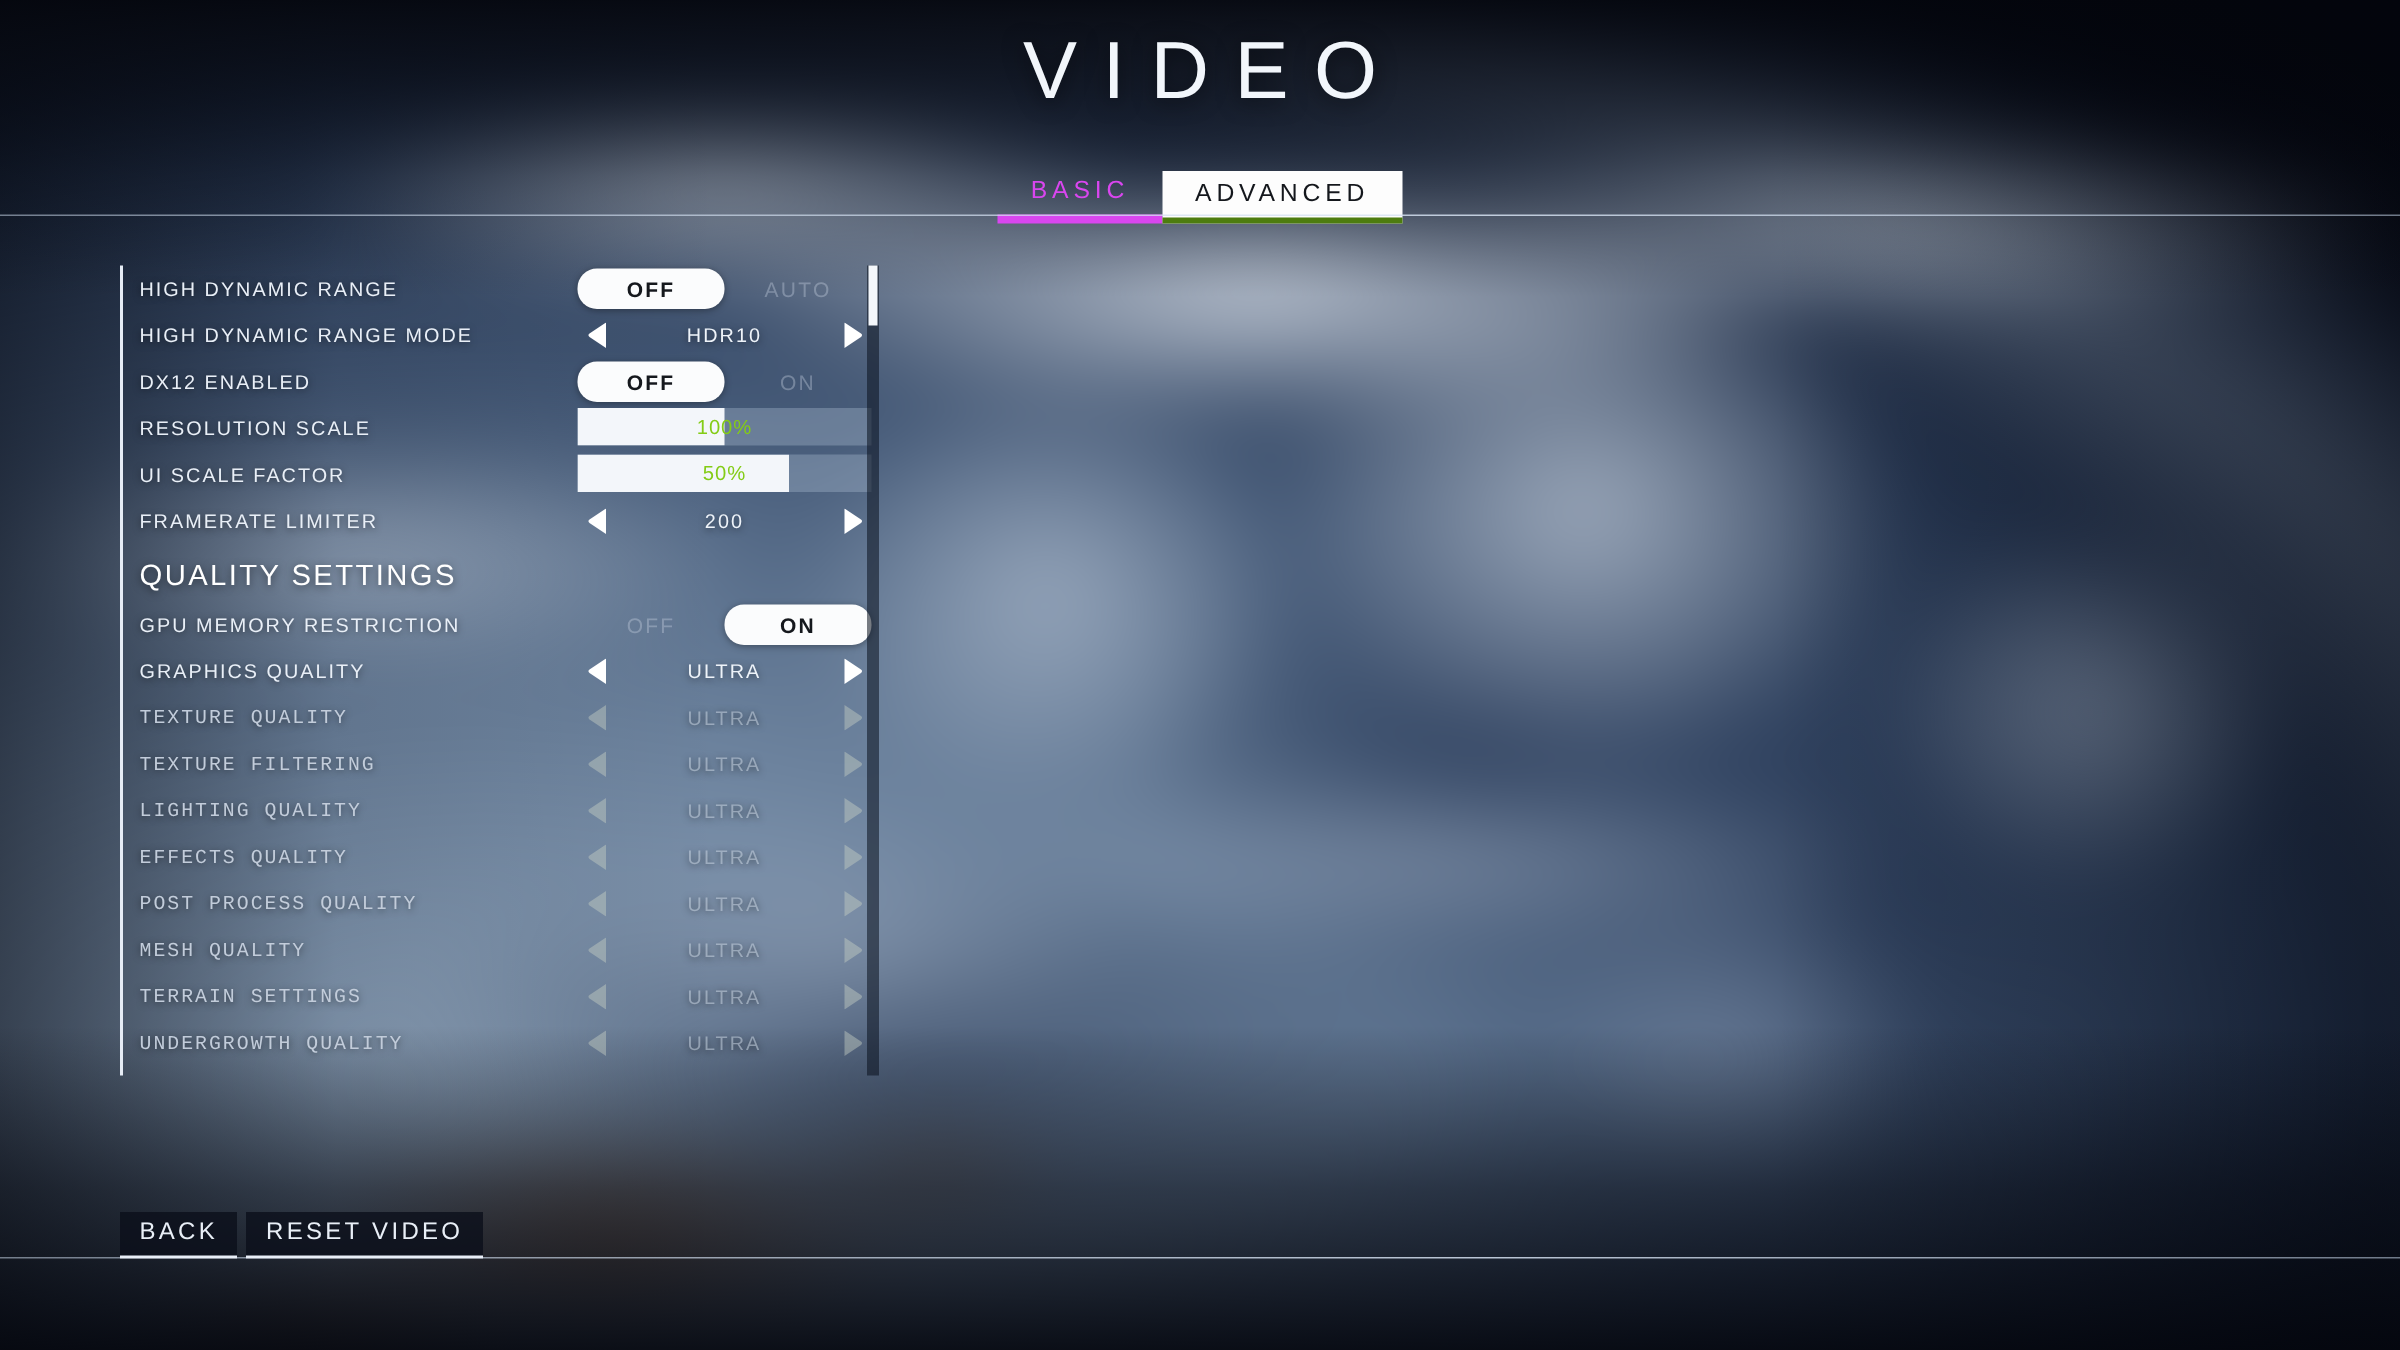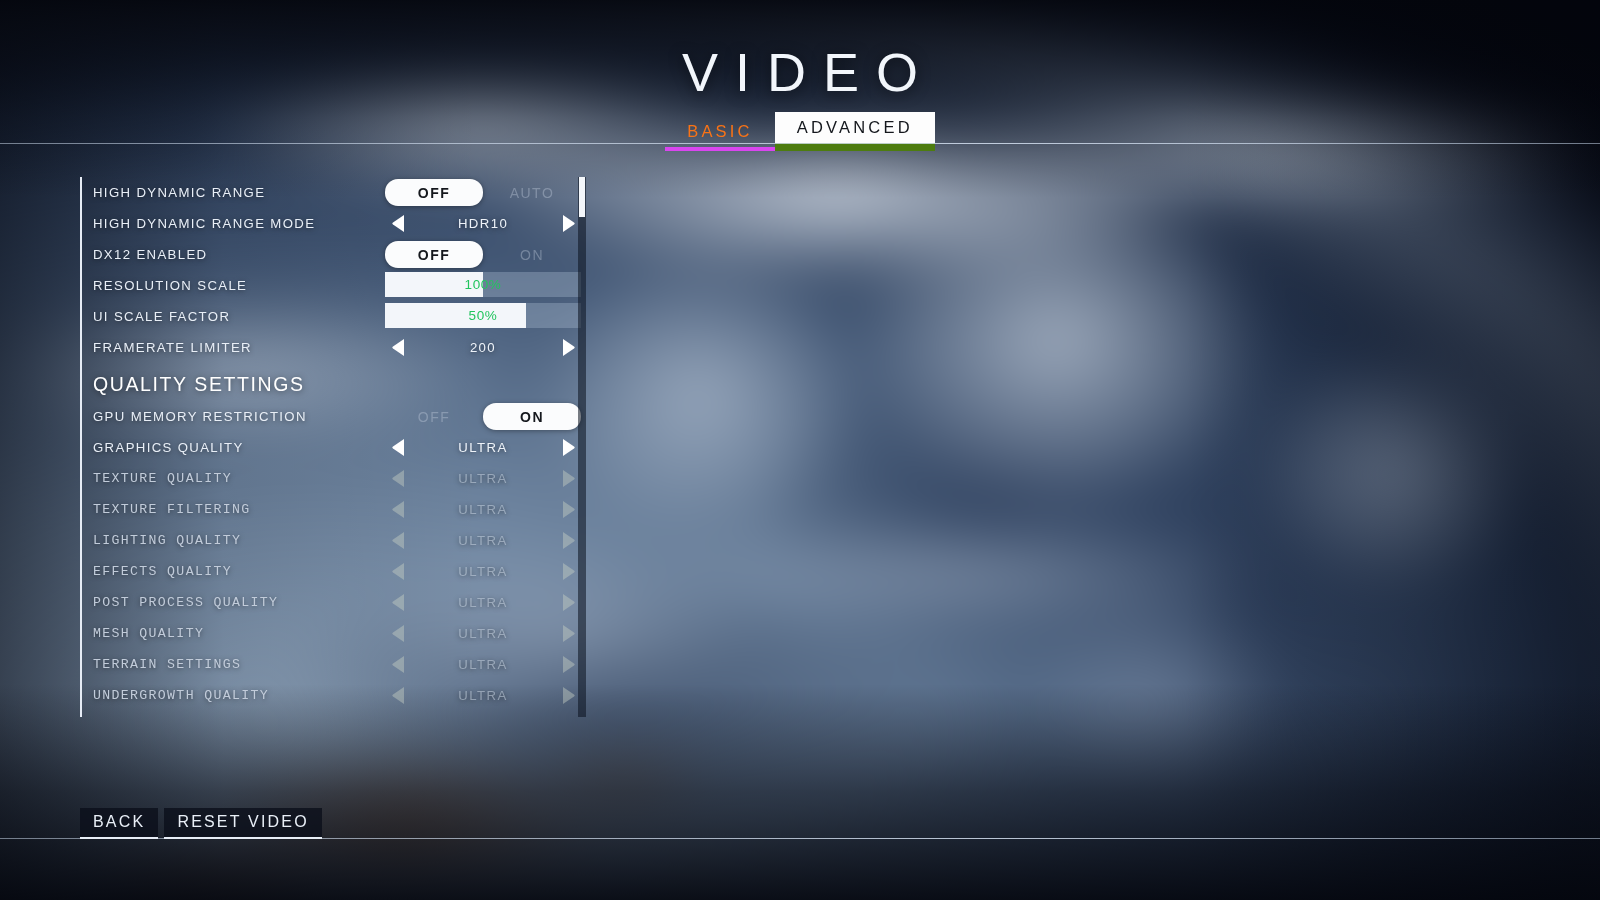--- a/index.html
+++ b/index.html
@@ -58,36 +58,36 @@
     background:
       linear-gradient(to bottom, rgba(3,5,12,0.92) 0%, rgba(3,5,12,0.30) 13%, rgba(3,5,12,0) 22%),
       linear-gradient(to bottom, rgba(3,5,12,0) 76%, rgba(3,5,12,0.55) 88%, rgba(3,5,12,0.92) 100%),
       linear-gradient(to right, rgba(3,5,12,0.55) 0%, rgba(3,5,12,0.10) 14%, rgba(3,5,12,0) 30%),
       linear-gradient(to left, rgba(3,5,12,0.45) 0%, rgba(3,5,12,0) 26%);
   }
   #blurwrap { position:absolute; inset:0; filter: blur(26px); }
 
   
   #page-title {
-    position:absolute; top:41px; left:0; width:100%;
+    position:absolute; top:16px; left:0; width:100%;
     text-align:center;
     font-size:54px; font-weight:300; letter-spacing:17px;
     color:#f2f6fb; text-indent:17px;
     text-shadow:0 2px 14px rgba(0,0,0,.55);
   }
   #tabs {
     position:absolute; top:112px; left:0; width:100%;
     display:flex; justify-content:center; align-items:flex-end; gap:0;
   }
   .tab {
     font-size:16.5px; letter-spacing:3.2px; font-weight:400;
     padding:6px 22px 7px 22px; line-height:18px;
   }
-  .tab.inactive { color:#f97316; border-bottom:4px solid #d946ef; }
-  .tab.active { color:#14171c; background:#fdfdfd; border-bottom:8px solid #4d7c0f; }
+  .tab.inactive { color:#d946ef; border-bottom:6px solid #d946ef; }
+  .tab.active { color:#14171c; background:#fdfdfd; border-bottom:4px solid #4d7c0f; }
   .rule {
     position:absolute; left:0; width:100%; height:1px;
     background:linear-gradient(to right, rgba(196,210,228,.55), rgba(214,226,242,.85) 62%, rgba(196,212,232,.55));
   }
   #rule-top { top:143px; }
   #rule-bottom { top:838px; }
 
   
   #settings-panel {
     position:absolute; left:80px; top:177px;
@@ -141,21 +141,21 @@
 
   
   .slider {
     position:relative; width:100%; height:25px;
     background:rgba(176,192,214,.34);
     overflow:hidden;
   }
   .slider .fill { position:absolute; left:0; top:0; bottom:0; background:#f3f6fa; }
   .slider .sval {
     position:absolute; inset:0; display:flex; align-items:center; justify-content:center;
-    font-size:13.5px; letter-spacing:.6px; color:#22c55e; font-weight:500;
+    font-size:13.5px; letter-spacing:.6px; color:#84cc16; font-weight:500;
   }
 
   
   #scrollbar {
     position:absolute; left:578px; top:177px; width:8px; height:540px;
     background:rgba(10,16,30,.55);
   }
   #scroll-thumb {
     position:absolute; left:1px; top:2px; width:6px; height:40px;
     background:#f4f7fb;

